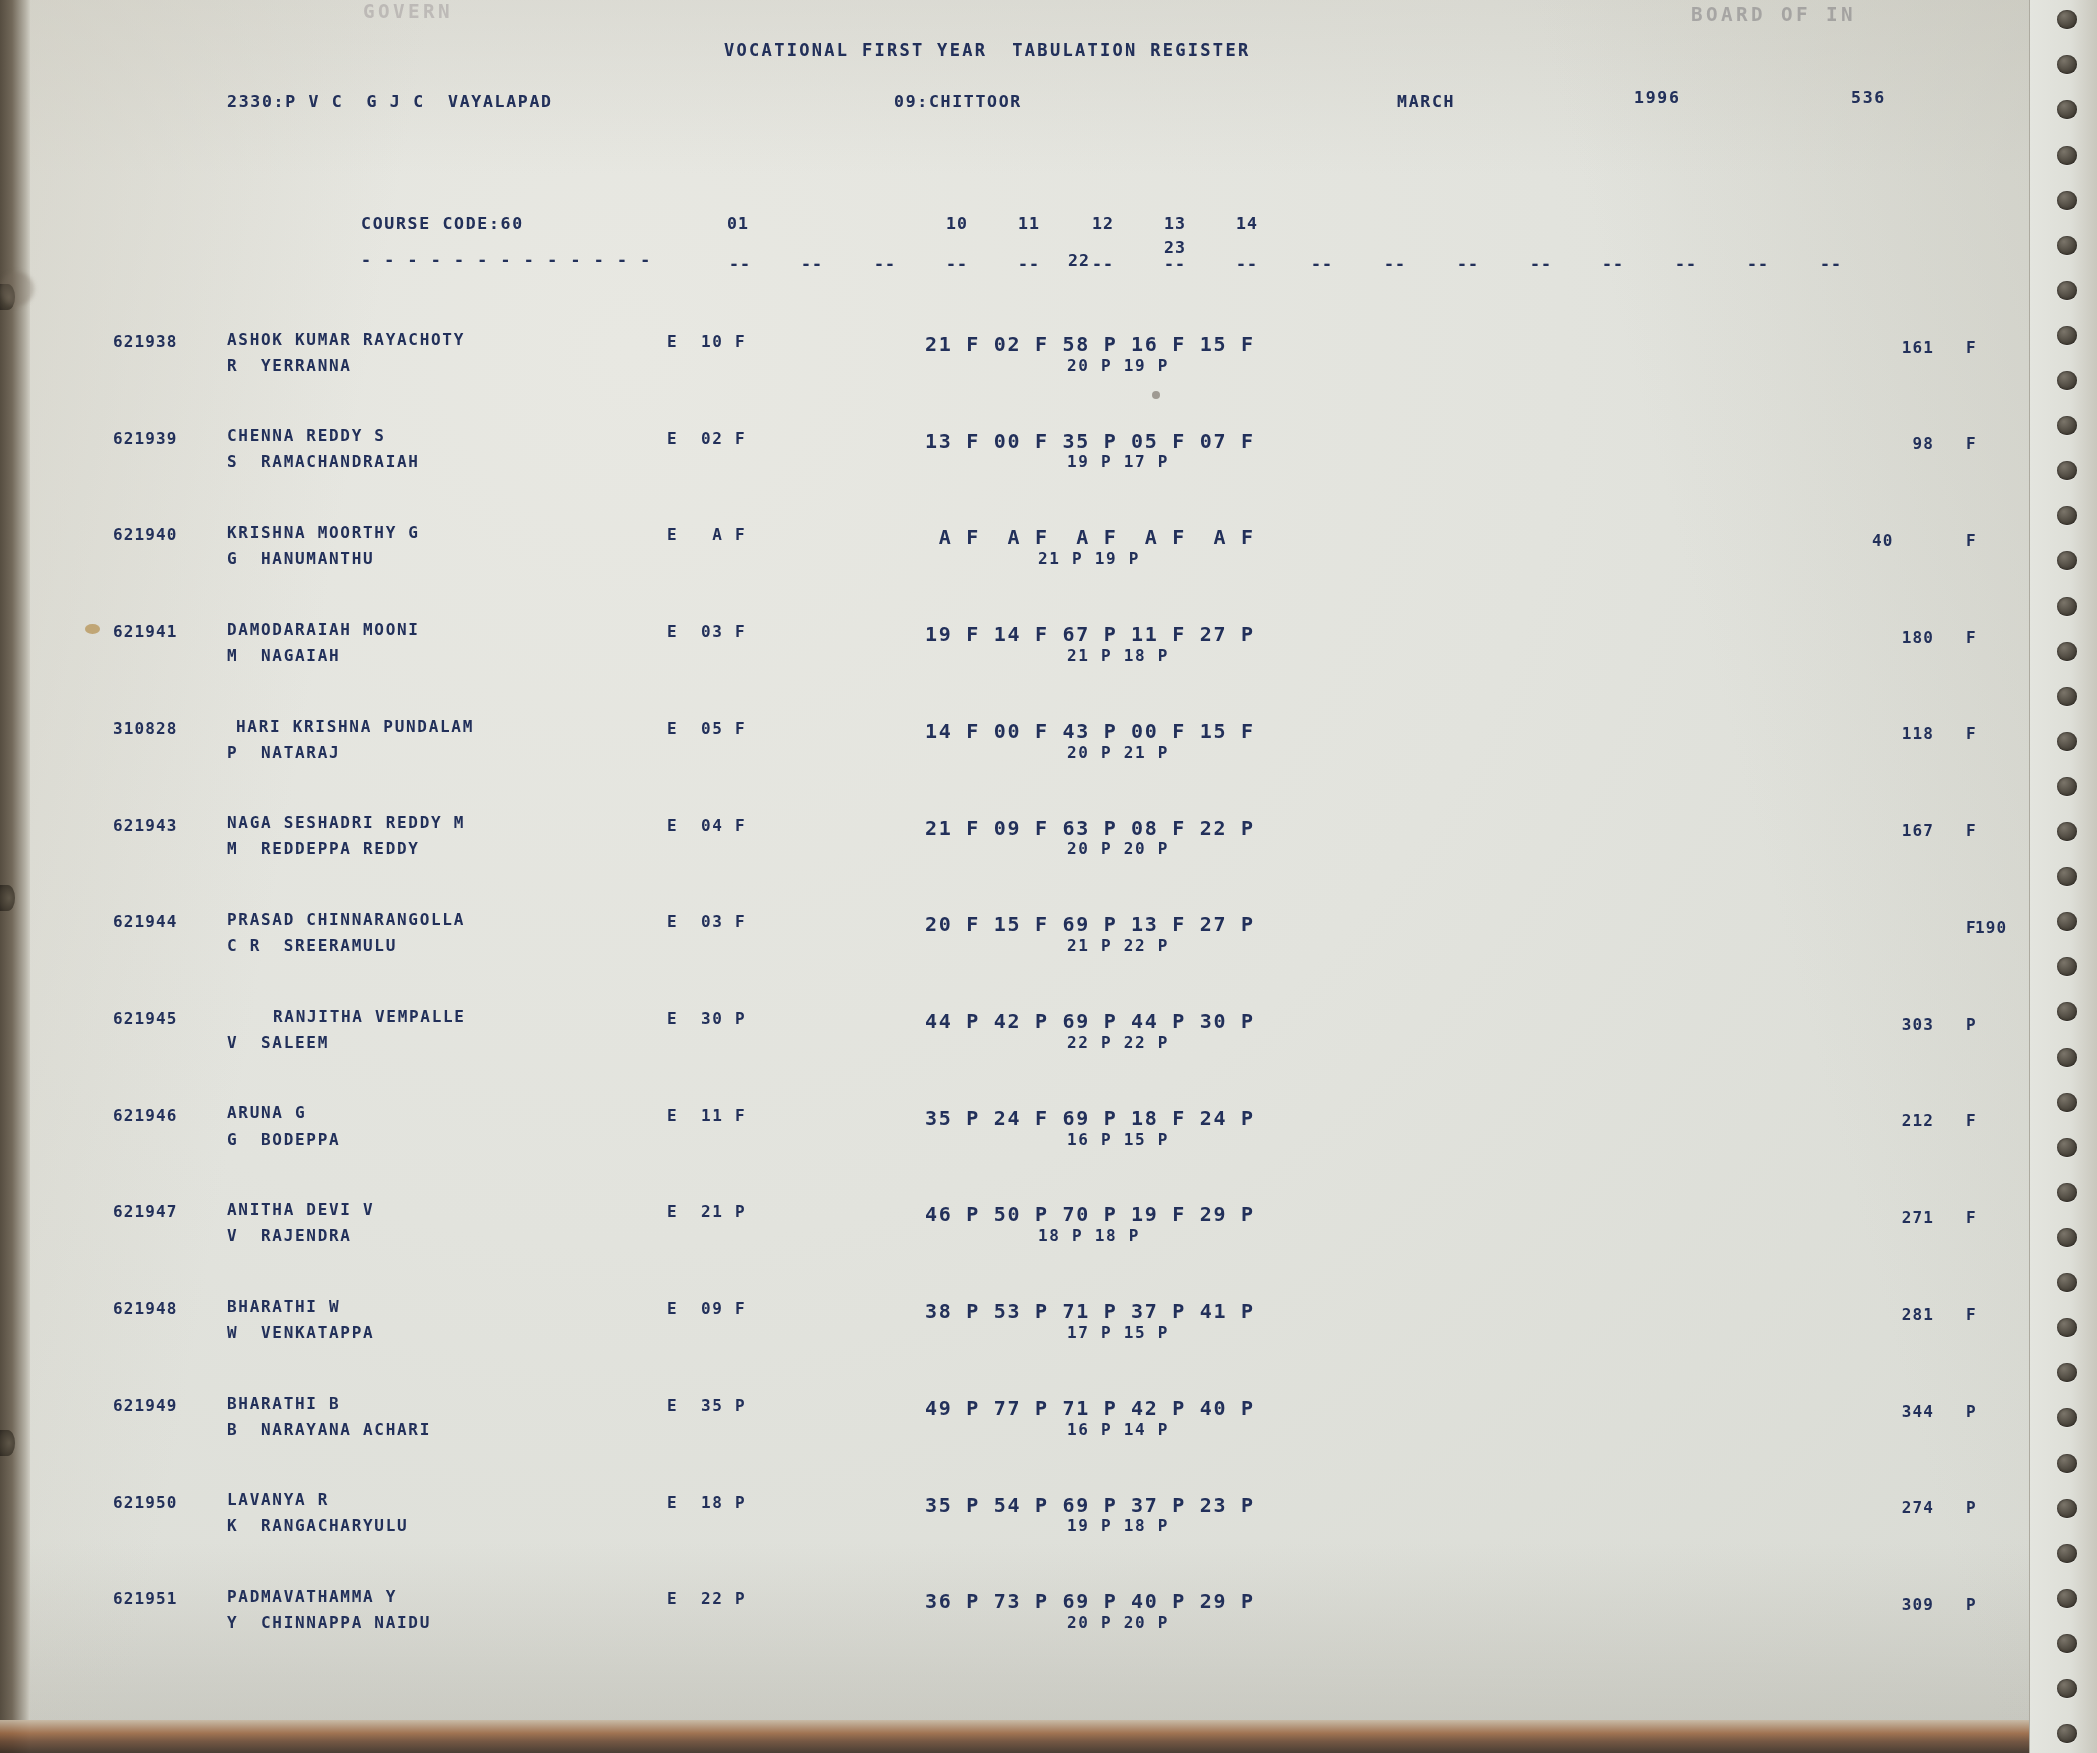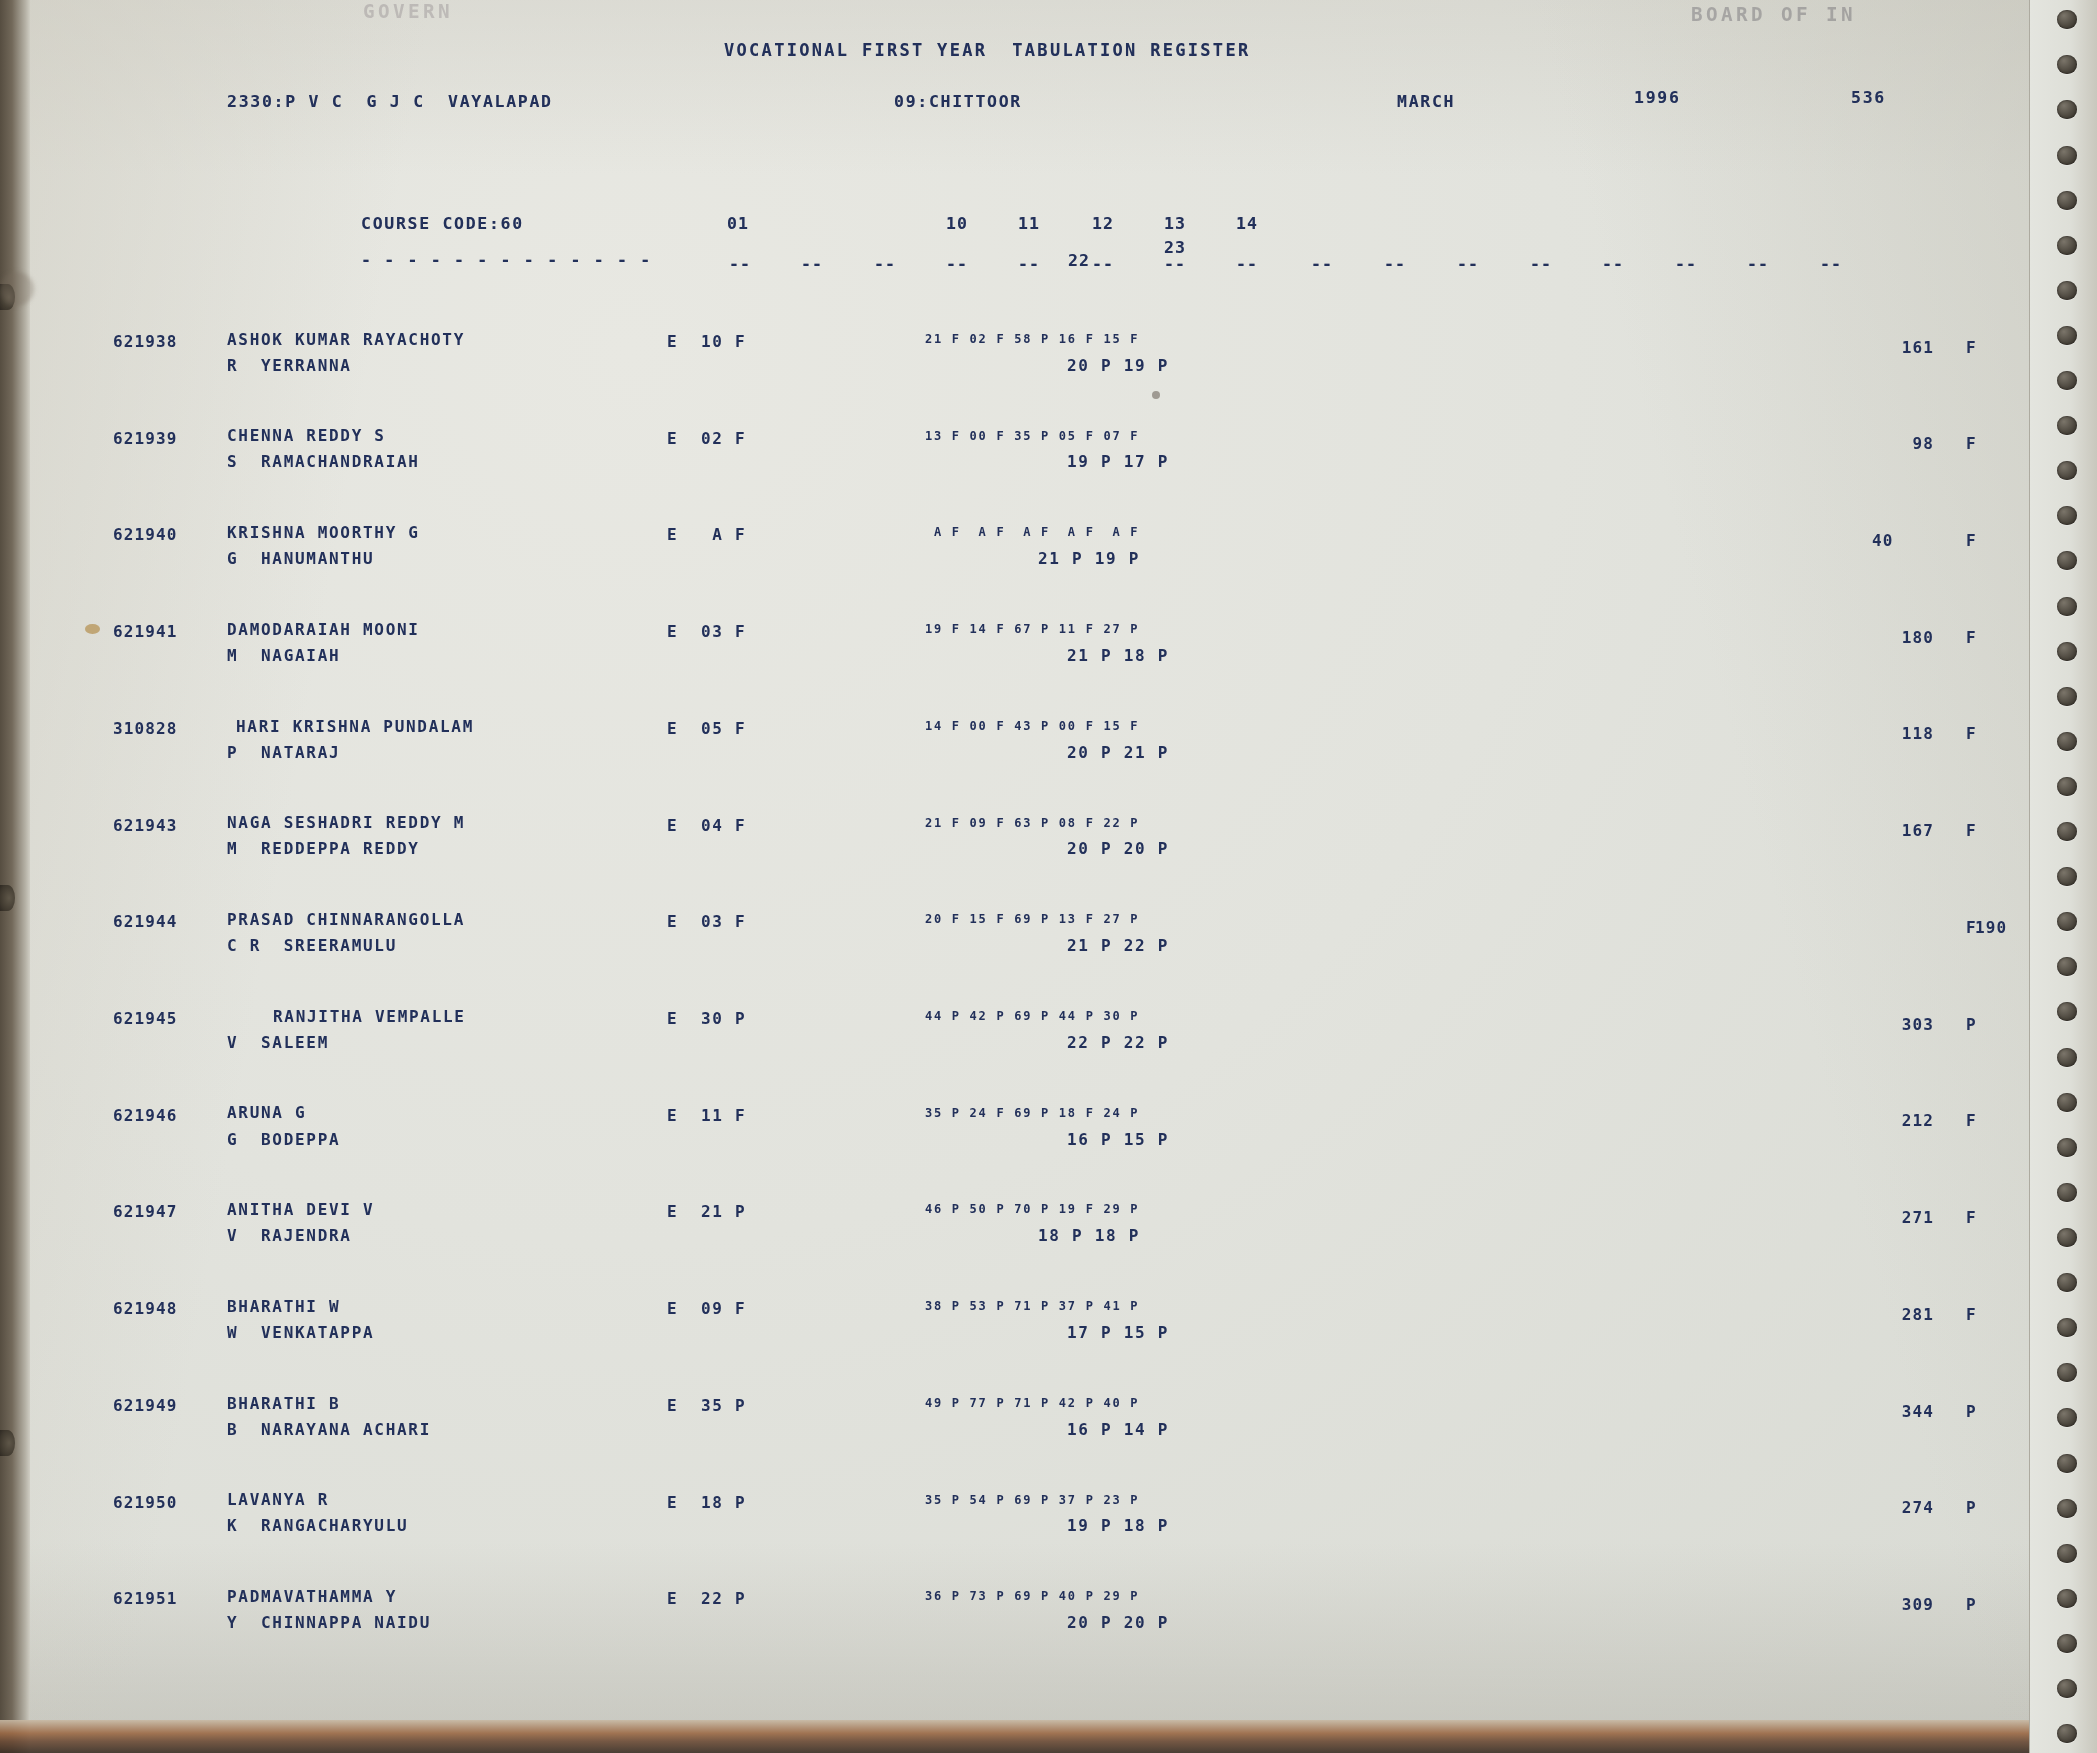--- a/index.html
+++ b/index.html
@@ -104,21 +104,21 @@
   #course-code { font-size: 16.5px; letter-spacing: 1.7px; left: 361px; top: 214px; }
   #dash-rule   { font-size: 16.5px; letter-spacing: 1.7px; left: 361px; top: 250px; }
 
   .colnum { font-size: 16.5px; letter-spacing: 1.1px; }
   .coldash { font-size: 16.5px; letter-spacing: 1.1px; }
 
   .rollno   { position:absolute; font-size: 16px; letter-spacing: 1.1px; font-weight:700; color:#22305a; white-space: pre;}
   .cand     { position:absolute; font-size: 16px; letter-spacing: 1.7px; font-weight:700; color:#22305a; white-space: pre;}
   .father   { position:absolute; font-size: 16px; letter-spacing: 1.7px; font-weight:700; color:#22305a; white-space: pre;}
   .lang     { position:absolute; font-size: 16px; letter-spacing: 1.7px; font-weight:700; color:#22305a; white-space: pre;}
-  .marks1   { position:absolute; font-size: 12px; letter-spacing: 1.7px; font-weight:700; color:#22305a; white-space: pre;}
+  .marks1   { position:absolute; font-size: 20px; letter-spacing: 1.7px; font-weight:700; color:#22305a; white-space: pre;}
   .marks2   { position:absolute; font-size: 16px; letter-spacing: 1.7px; font-weight:700; color:#22305a; white-space: pre;}
   .total    { position:absolute; font-size: 16px; letter-spacing: 1.1px; font-weight:700; color:#22305a; white-space: pre;}
   .result   { position:absolute; font-size: 16px; letter-spacing: 1.1px; font-weight:700; color:#22305a; white-space: pre;}
 
   
   #bleed {
     position: absolute;
     left: 1691px; top: 3.4px;
     font-size: 19.3px;
     letter-spacing: 3.4px;

